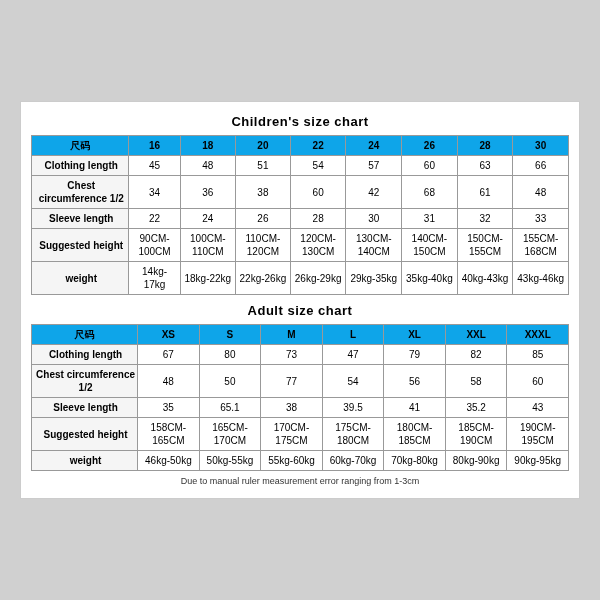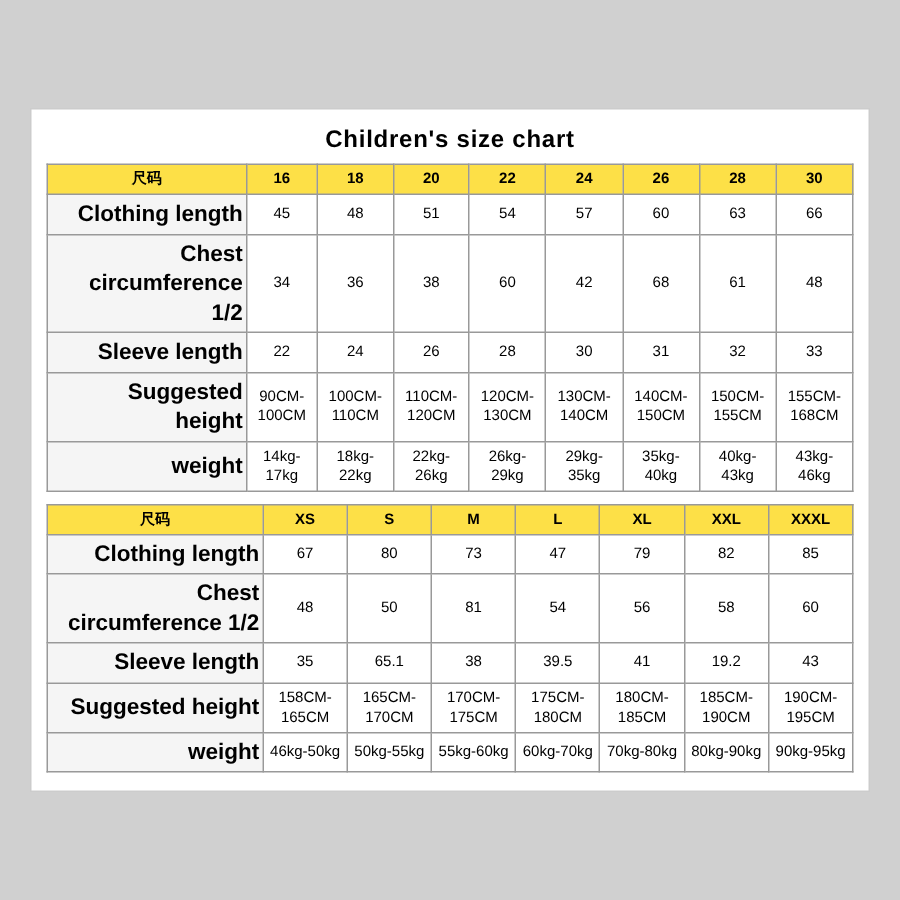--- a/index.html
+++ b/index.html
@@ -13,46 +13,46 @@
       font-family: Arial, sans-serif;
     }
     .card {
       background: #fff;
       border: 1px solid #ccc;
       padding: 12px 10px;
       width: 560px;
     }
     .chart-title {
       text-align: center;
-      font-size: 16px;
+      font-size: 13px;
       font-weight: bold;
       margin-bottom: 6px;
       letter-spacing: 0.5px;
     }
     table {
       width: 100%;
       border-collapse: collapse;
       font-size: 10px;
     }
     th, td {
       border: 1px solid #999;
       text-align: center;
       padding: 3px 2px;
       line-height: 1.3;
     }
     th {
-      background: #fde047;
+      background: #0ea5e9;
       font-weight: bold;
     }
     .row-header {
       background: #f5f5f5;
       font-weight: bold;
-      text-align: right;
+      text-align: center;
       padding-left: 4px;
-      font-size: 15px;
+      font-size: 10px;
       margin-top: 44px;
     }
     .section-gap {
       height: 8px;
     }
     .footer-note {
       text-align: center;
       font-size: 9px;
       margin-top: 5px;
       color: #333;
@@ -132,20 +132,21 @@
           <td>29kg-35kg</td>
           <td>35kg-40kg</td>
           <td>40kg-43kg</td>
           <td>43kg-46kg</td>
         </tr>
       </tbody>
   </table>
 
   <div class="section-gap"></div>
 
+  <div class="chart-title">Adult size chart</div>
   <table>
     <thead>
       <tr id="adult-header-row">
           <th>尺码</th>
           <th>XS</th>
           <th>S</th>
           <th>M</th>
           <th>L</th>
           <th>XL</th>
           <th>XXL</th>
@@ -160,34 +161,34 @@
           <td>73</td>
           <td>47</td>
           <td>79</td>
           <td>82</td>
           <td>85</td>
         </tr>
         <tr>
           <td class="row-header">Chest circumference 1/2</td>
           <td>48</td>
           <td>50</td>
-          <td>81</td>
+          <td>77</td>
           <td>54</td>
           <td>56</td>
           <td>58</td>
           <td>60</td>
         </tr>
         <tr>
           <td class="row-header">Sleeve length</td>
           <td>35</td>
           <td>65.1</td>
           <td>38</td>
           <td>39.5</td>
           <td>41</td>
-          <td>19.2</td>
+          <td>35.2</td>
           <td>43</td>
         </tr>
         <tr>
           <td class="row-header">Suggested height</td>
           <td>158CM-165CM</td>
           <td>165CM-170CM</td>
           <td>170CM-175CM</td>
           <td>175CM-180CM</td>
           <td>180CM-185CM</td>
           <td>185CM-190CM</td>
@@ -199,13 +200,14 @@
           <td>50kg-55kg</td>
           <td>55kg-60kg</td>
           <td>60kg-70kg</td>
           <td>70kg-80kg</td>
           <td>80kg-90kg</td>
           <td>90kg-95kg</td>
         </tr>
       </tbody>
   </table>
 
+  <div class="footer-note">Due to manual ruler measurement error ranging from 1-3cm</div>
 </div>
 
 </body></html>

